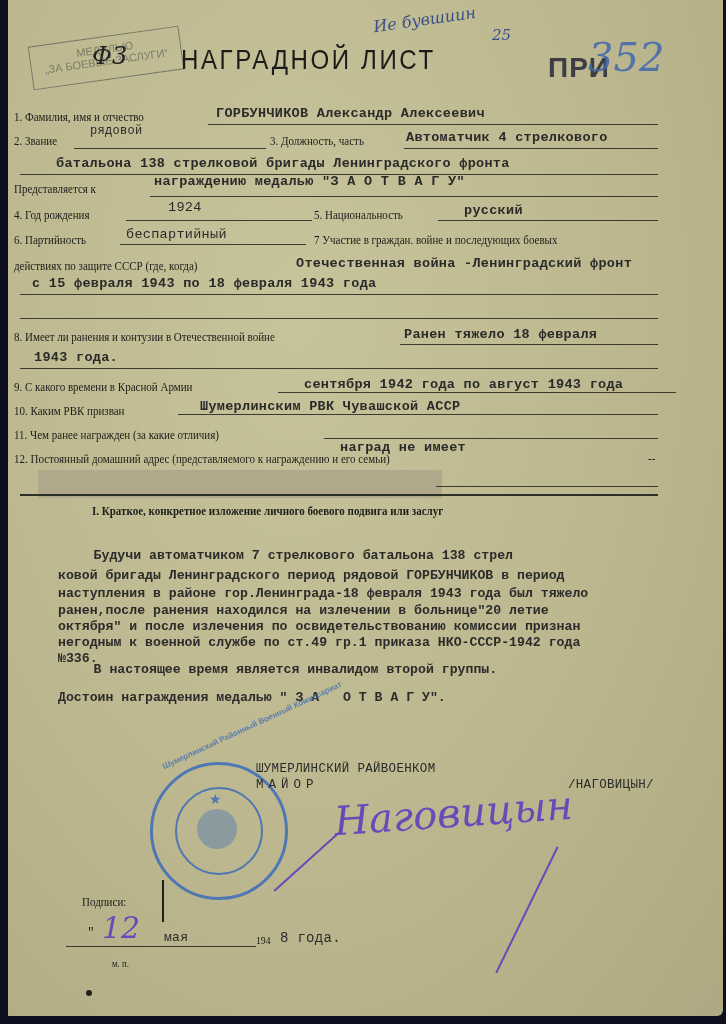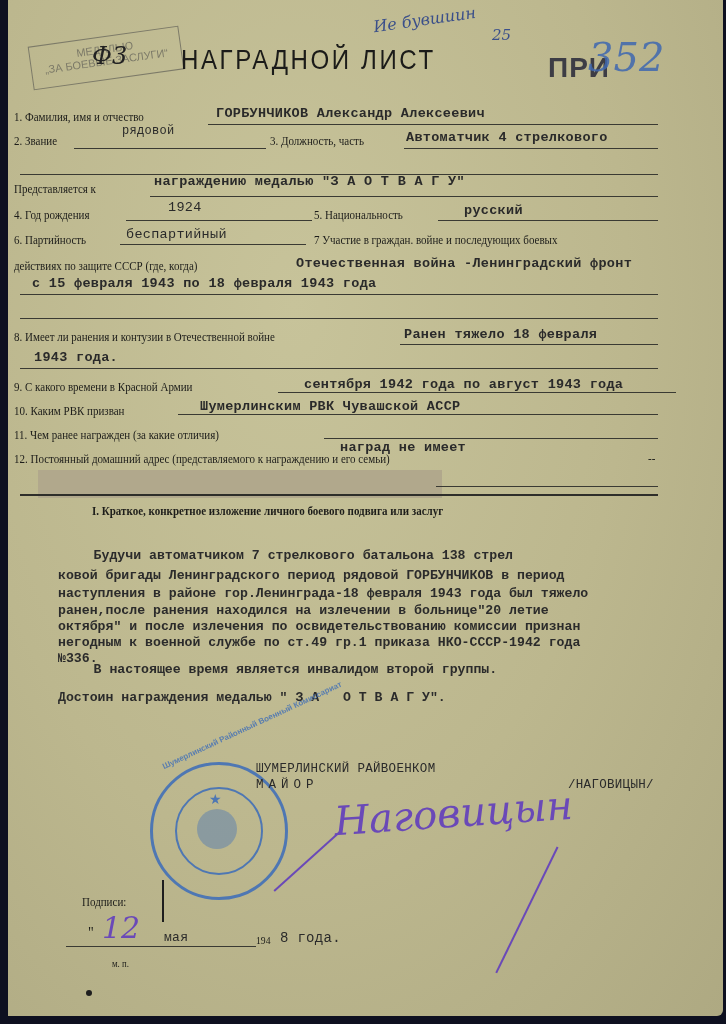--- a/index.html
+++ b/index.html
@@ -44,25 +44,26 @@
   <div class="abs title" style="left:173px; top:44px;">НАГРАДНОЙ ЛИСТ</div>
 
   <div class="abs" style="left:532px; top:52px; font-size:28px; font-weight:bold; color:#3d3d45; font-family:'Liberation Sans',sans-serif; letter-spacing:1px;margin-left:8px;">ПРИ</div>
   <div class="abs hand" style="left:580px; top:34px; font-size:40px; color:#3f68b0; opacity:0.85;">352</div>
 
   <div class="abs label" style="left:6px; top:110px;">1. Фамилия, имя и отчество</div>
   <div class="abs typed" style="left:208px; top:106px;">ГОРБУНЧИКОВ Александр Алексеевич</div>
   <div class="line" style="left:200px; top:124px; width:450px;"></div>
 
   <div class="abs label" style="left:6px; top:134px;">2. Звание</div>
-  <div class="abs typed light" style="left:82px; top:124px; font-size:12px;margin-left:32px;">рядовой</div>
+  <div class="abs typed light" style="left:82px; top:124px; font-size:12px;">рядовой</div>
   <div class="line" style="left:66px; top:148px; width:192px;"></div>
   <div class="abs label" style="left:262px; top:134px;">3. Должность, часть</div>
   <div class="abs typed" style="left:398px; top:130px;">Автоматчик 4 стрелкового</div>
   <div class="line" style="left:396px; top:148px; width:254px;"></div>
+  <div class="abs typed" style="left:48px; top:156px;">батальона 138 стрелковой бригады Ленинградского фронта</div>
   <div class="line" style="left:12px; top:174px; width:638px;"></div>
 
   <div class="abs label" style="left:6px; top:182px;">Представляется к</div>
   <div class="abs typed" style="left:146px; top:174px;">награждению медалью "З А  О Т В А Г У"</div>
   <div class="line" style="left:142px; top:196px; width:508px;"></div>
 
   <div class="abs label" style="left:6px; top:208px;">4. Год рождения</div>
   <div class="abs typed light" style="left:160px; top:200px;">1924</div>
   <div class="line" style="left:118px; top:220px; width:186px;"></div>
   <div class="abs label" style="left:306px; top:208px;">5. Национальность</div>

